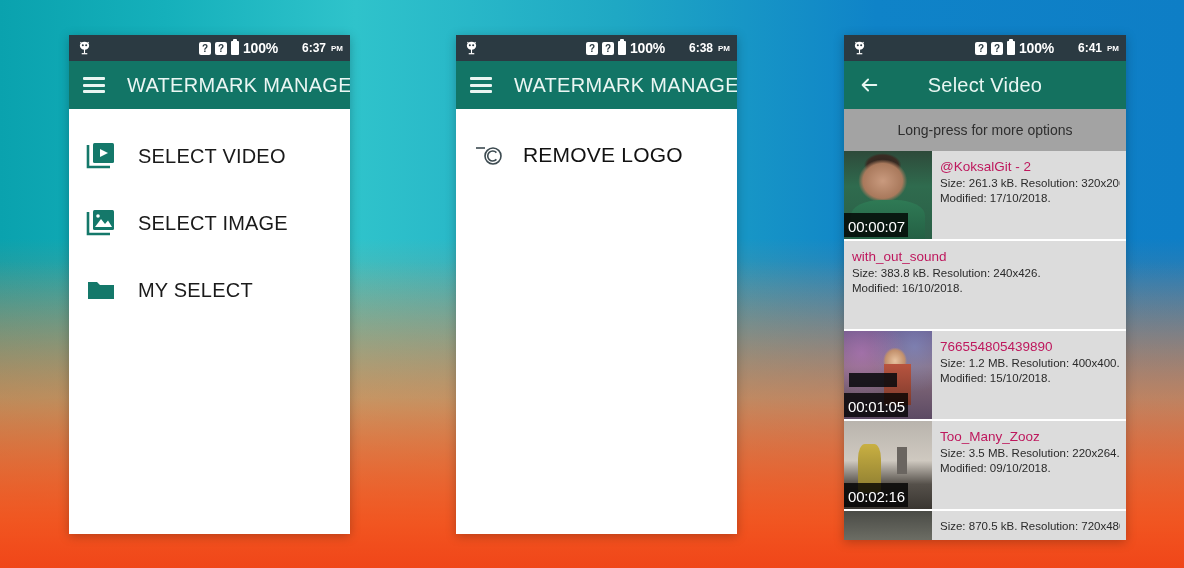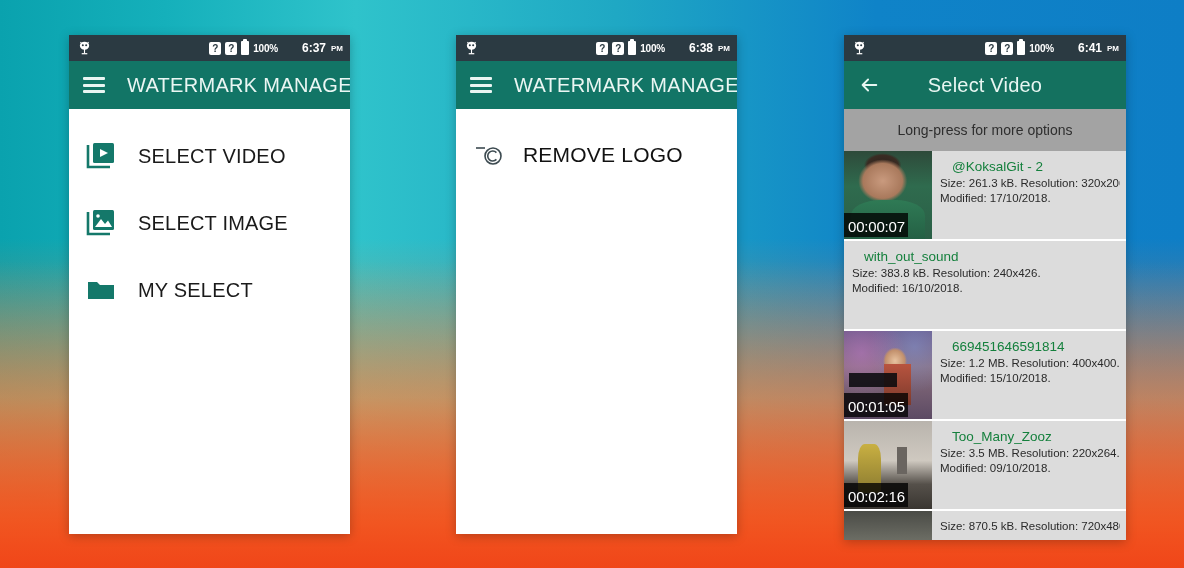--- a/index.html
+++ b/index.html
@@ -91,21 +91,21 @@
   }
   .sb-batt::before {
     content: "";
     position: absolute;
     top: -2px; left: 2px;
     width: 4px; height: 2px;
     background: #ffffff;
     border-radius: 1px 1px 0 0;
   }
   .sb-pct {
-    font-size: 10px;
+    font-size: 14px;
     font-weight: bold;
     letter-spacing: -0.2px;
   }
   .sb-time {
     font-size: 12px;
     font-weight: bold;
     margin-left: 20px;
   }
   .sb-ampm {
     font-size: 8px;
@@ -239,26 +239,25 @@
     line-height: 1.15;
     white-space: nowrap;
   }
   .vinfo {
     flex: 1;
     padding: 8px 6px 0 8px;
     min-width: 0;
   }
   .vtitle {
     font-size: 13.5px;
-    color: #15803d;
+    color: #be185d;
     white-space: nowrap;
     overflow: hidden;
     text-overflow: ellipsis;
     margin-bottom: 2px;
-    margin-left: 12px;
   }
   .vmeta {
     font-size: 11.5px;
     color: #2a2a2a;
     line-height: 1.28;
     white-space: nowrap;
     overflow: hidden;
   }
 
   
@@ -514,21 +513,21 @@
         <div class="vmeta">Modified: 16/10/2018.</div>
       </div>
     </div>
 
     <div class="video-row">
       <div class="thumb">
         <div class="th-concert"></div>
         <div class="thumb-dur">00:01:05</div>
       </div>
       <div class="vinfo">
-        <div class="vtitle">669451646591814</div>
+        <div class="vtitle">766554805439890</div>
         <div class="vmeta">Size: 1.2 MB. Resolution: 400x400.</div>
         <div class="vmeta">Modified: 15/10/2018.</div>
       </div>
     </div>
 
     <div class="video-row">
       <div class="thumb">
         <div class="th-zooz"></div>
         <div class="thumb-dur">00:02:16</div>
       </div>

